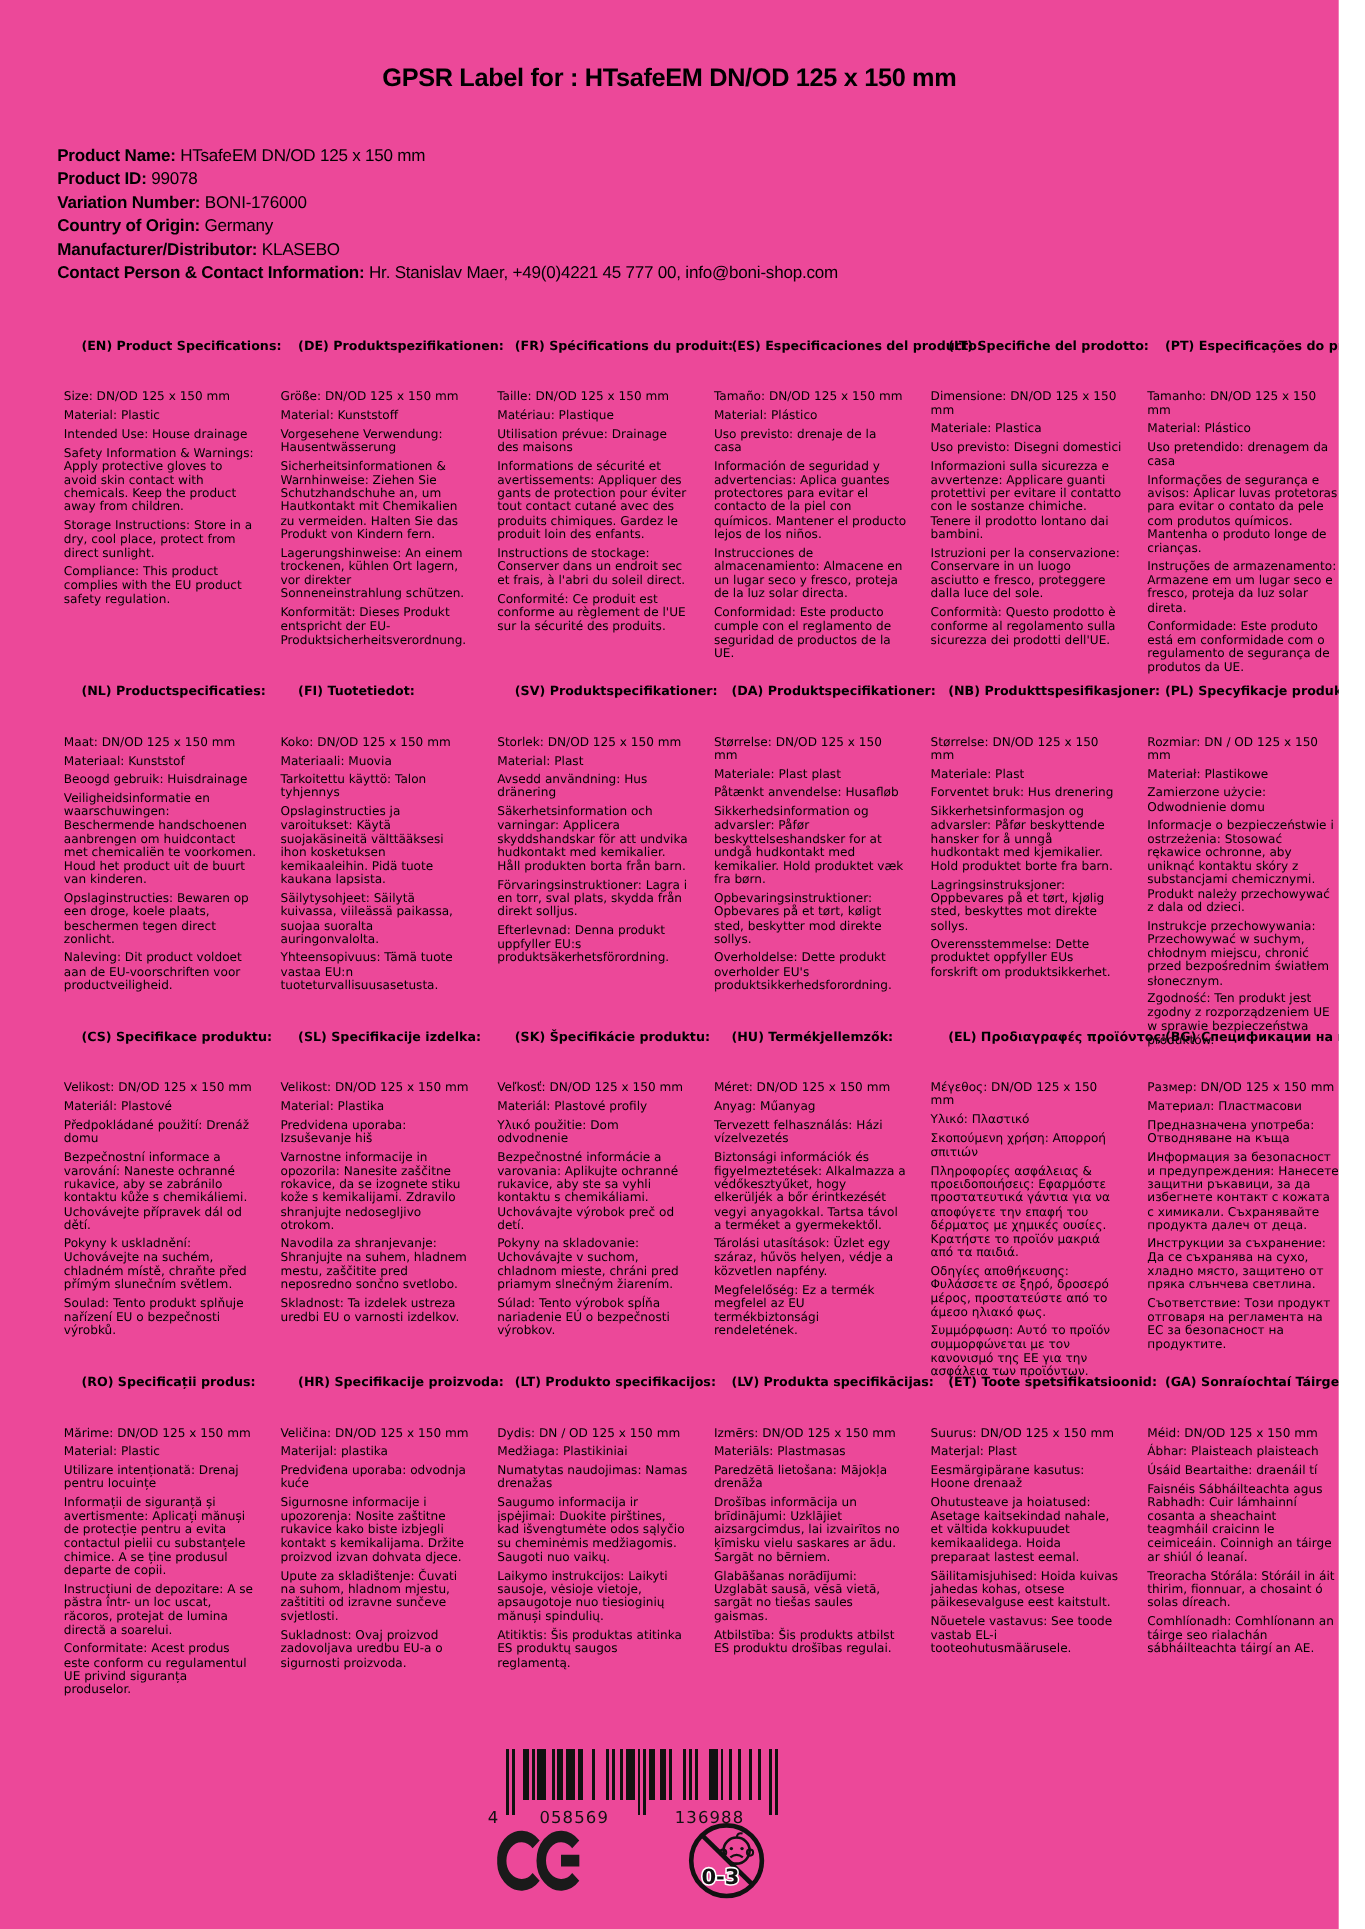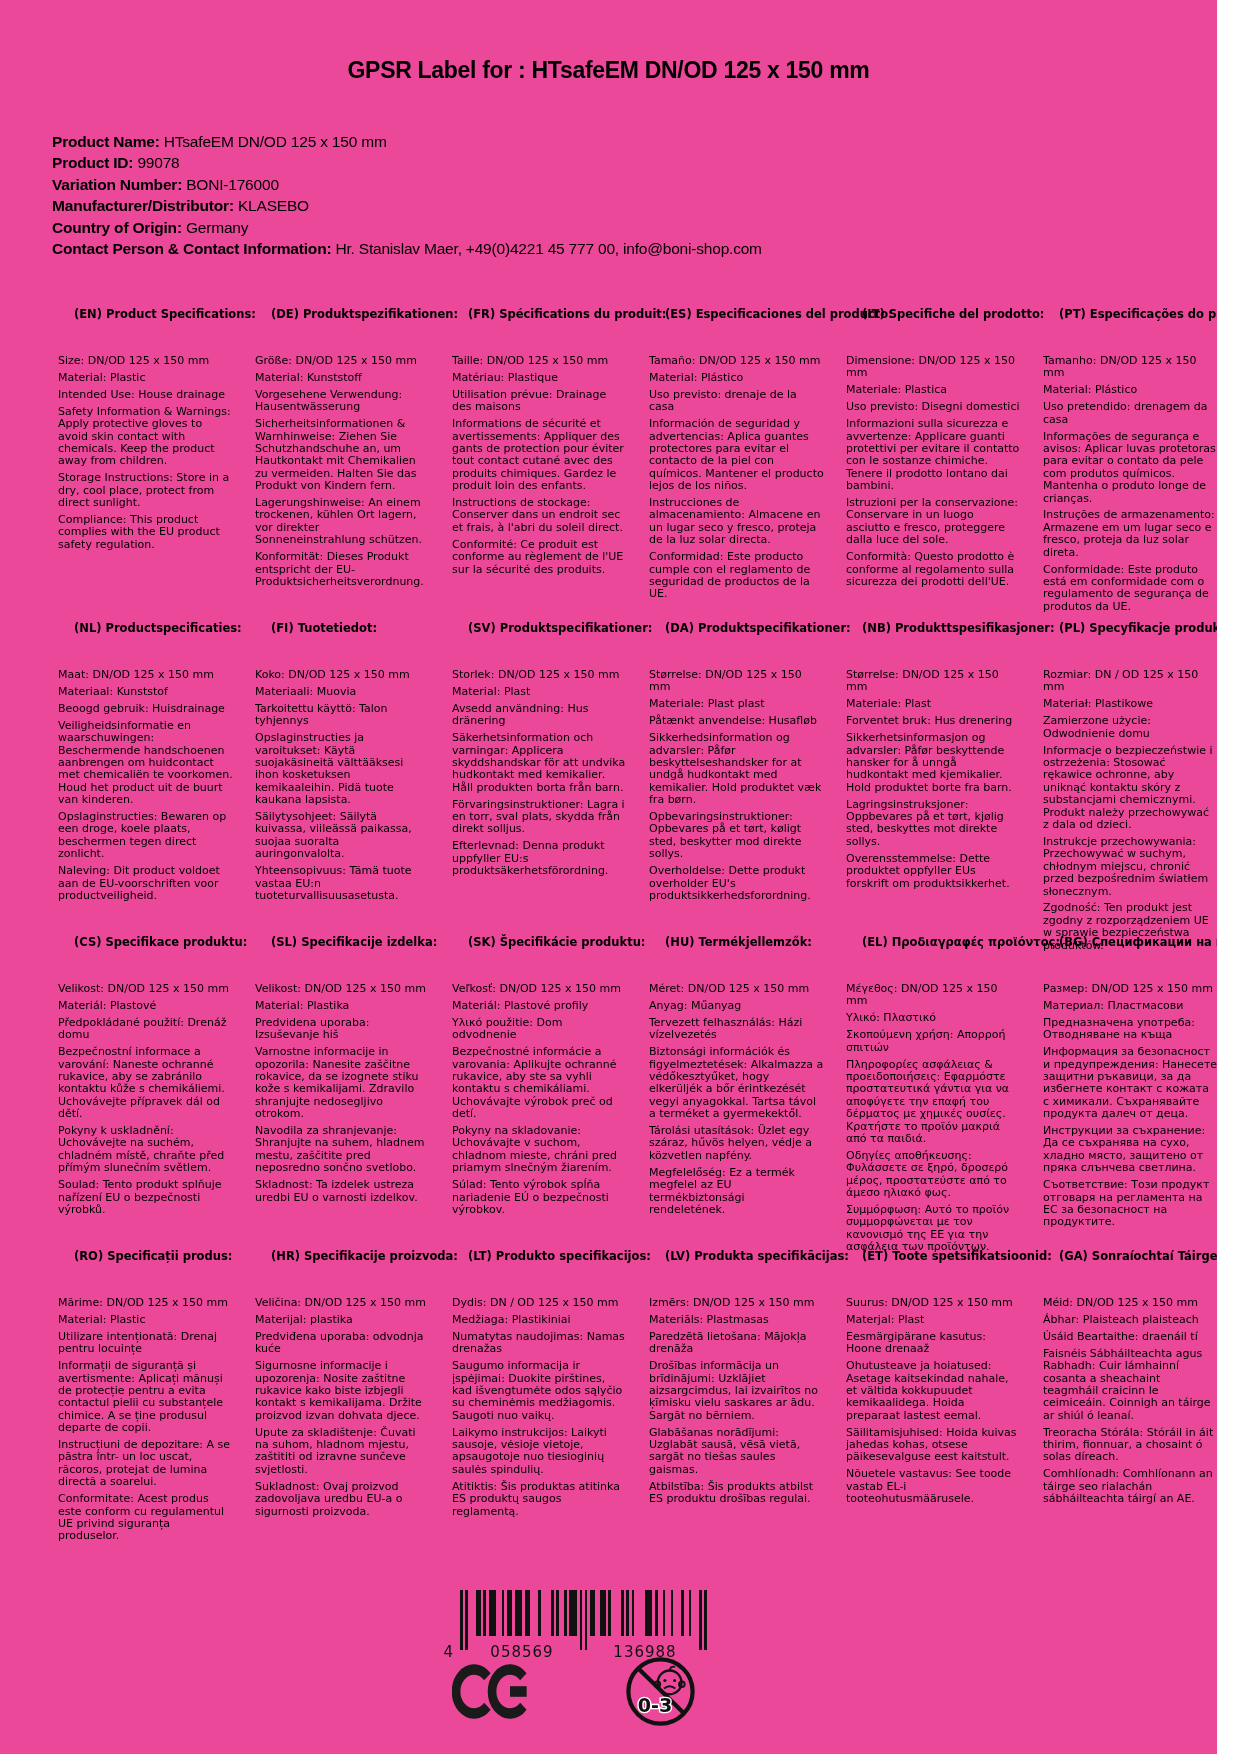--- a/index.html
+++ b/index.html
@@ -58,26 +58,26 @@
     </div>
     <div class="pi-row">
       <span class="pi-label">Product ID:</span>
       <span class="pi-value">99078</span>
     </div>
     <div class="pi-row">
       <span class="pi-label">Variation Number:</span>
       <span class="pi-value">BONI-176000</span>
     </div>
     <div class="pi-row">
+      <span class="pi-label">Country of Origin:</span>
+      <span class="pi-value">Germany</span>
+    </div>
+    <div class="pi-row">
       <span class="pi-label">Manufacturer/Distributor:</span>
       <span class="pi-value">KLASEBO</span>
-    </div>
-    <div class="pi-row">
-      <span class="pi-label">Country of Origin:</span>
-      <span class="pi-value">Germany</span>
     </div>
     <div class="pi-row">
       <span class="pi-label">Contact Person &amp; Contact Information:</span>
       <span class="pi-value">Hr. Stanislav Maer, +49(0)4221 45 777 00, info@boni-shop.com</span>
     </div>
   </div>
 
   <div class="sections-grid" id="sections-grid">
     <section class="lang-block">
       <h3 class="lang-title">(EN) Product Specifications:</h3>
@@ -319,21 +319,21 @@
         </div>
     </section>
 
     <section class="lang-block">
       <h3 class="lang-title">(LT) Produkto specifikacijos:</h3>
       <div class="lang-body">
           <p class="lang-p">Dydis: DN / OD 125 x 150 mm</p>
           <p class="lang-p">Medžiaga: Plastikiniai</p>
           <p class="lang-p">Numatytas naudojimas: Namas drenažas</p>
           <p class="lang-p">Saugumo informacija ir įspėjimai: Duokite pirštines, kad išvengtumėte odos sąlyčio su cheminėmis medžiagomis. Saugoti nuo vaikų.</p>
-          <p class="lang-p">Laikymo instrukcijos: Laikyti sausoje, vėsioje vietoje, apsaugotoje nuo tiesioginių saulės spindulių.</p>
+          <p class="lang-p">Laikymo instrukcijos: Laikyti sausoje, vėsioje vietoje, apsaugotoje nuo tiesioginių mănuși spindulių.</p>
           <p class="lang-p">Atitiktis: Šis produktas atitinka ES produktų saugos reglamentą.</p>
         </div>
     </section>
 
     <section class="lang-block">
       <h3 class="lang-title">(LV) Produkta specifikācijas:</h3>
       <div class="lang-body">
           <p class="lang-p">Izmērs: DN/OD 125 x 150 mm</p>
           <p class="lang-p">Materiāls: Plastmasas</p>
           <p class="lang-p">Paredzētā lietošana: Mājokļa drenāža</p>

